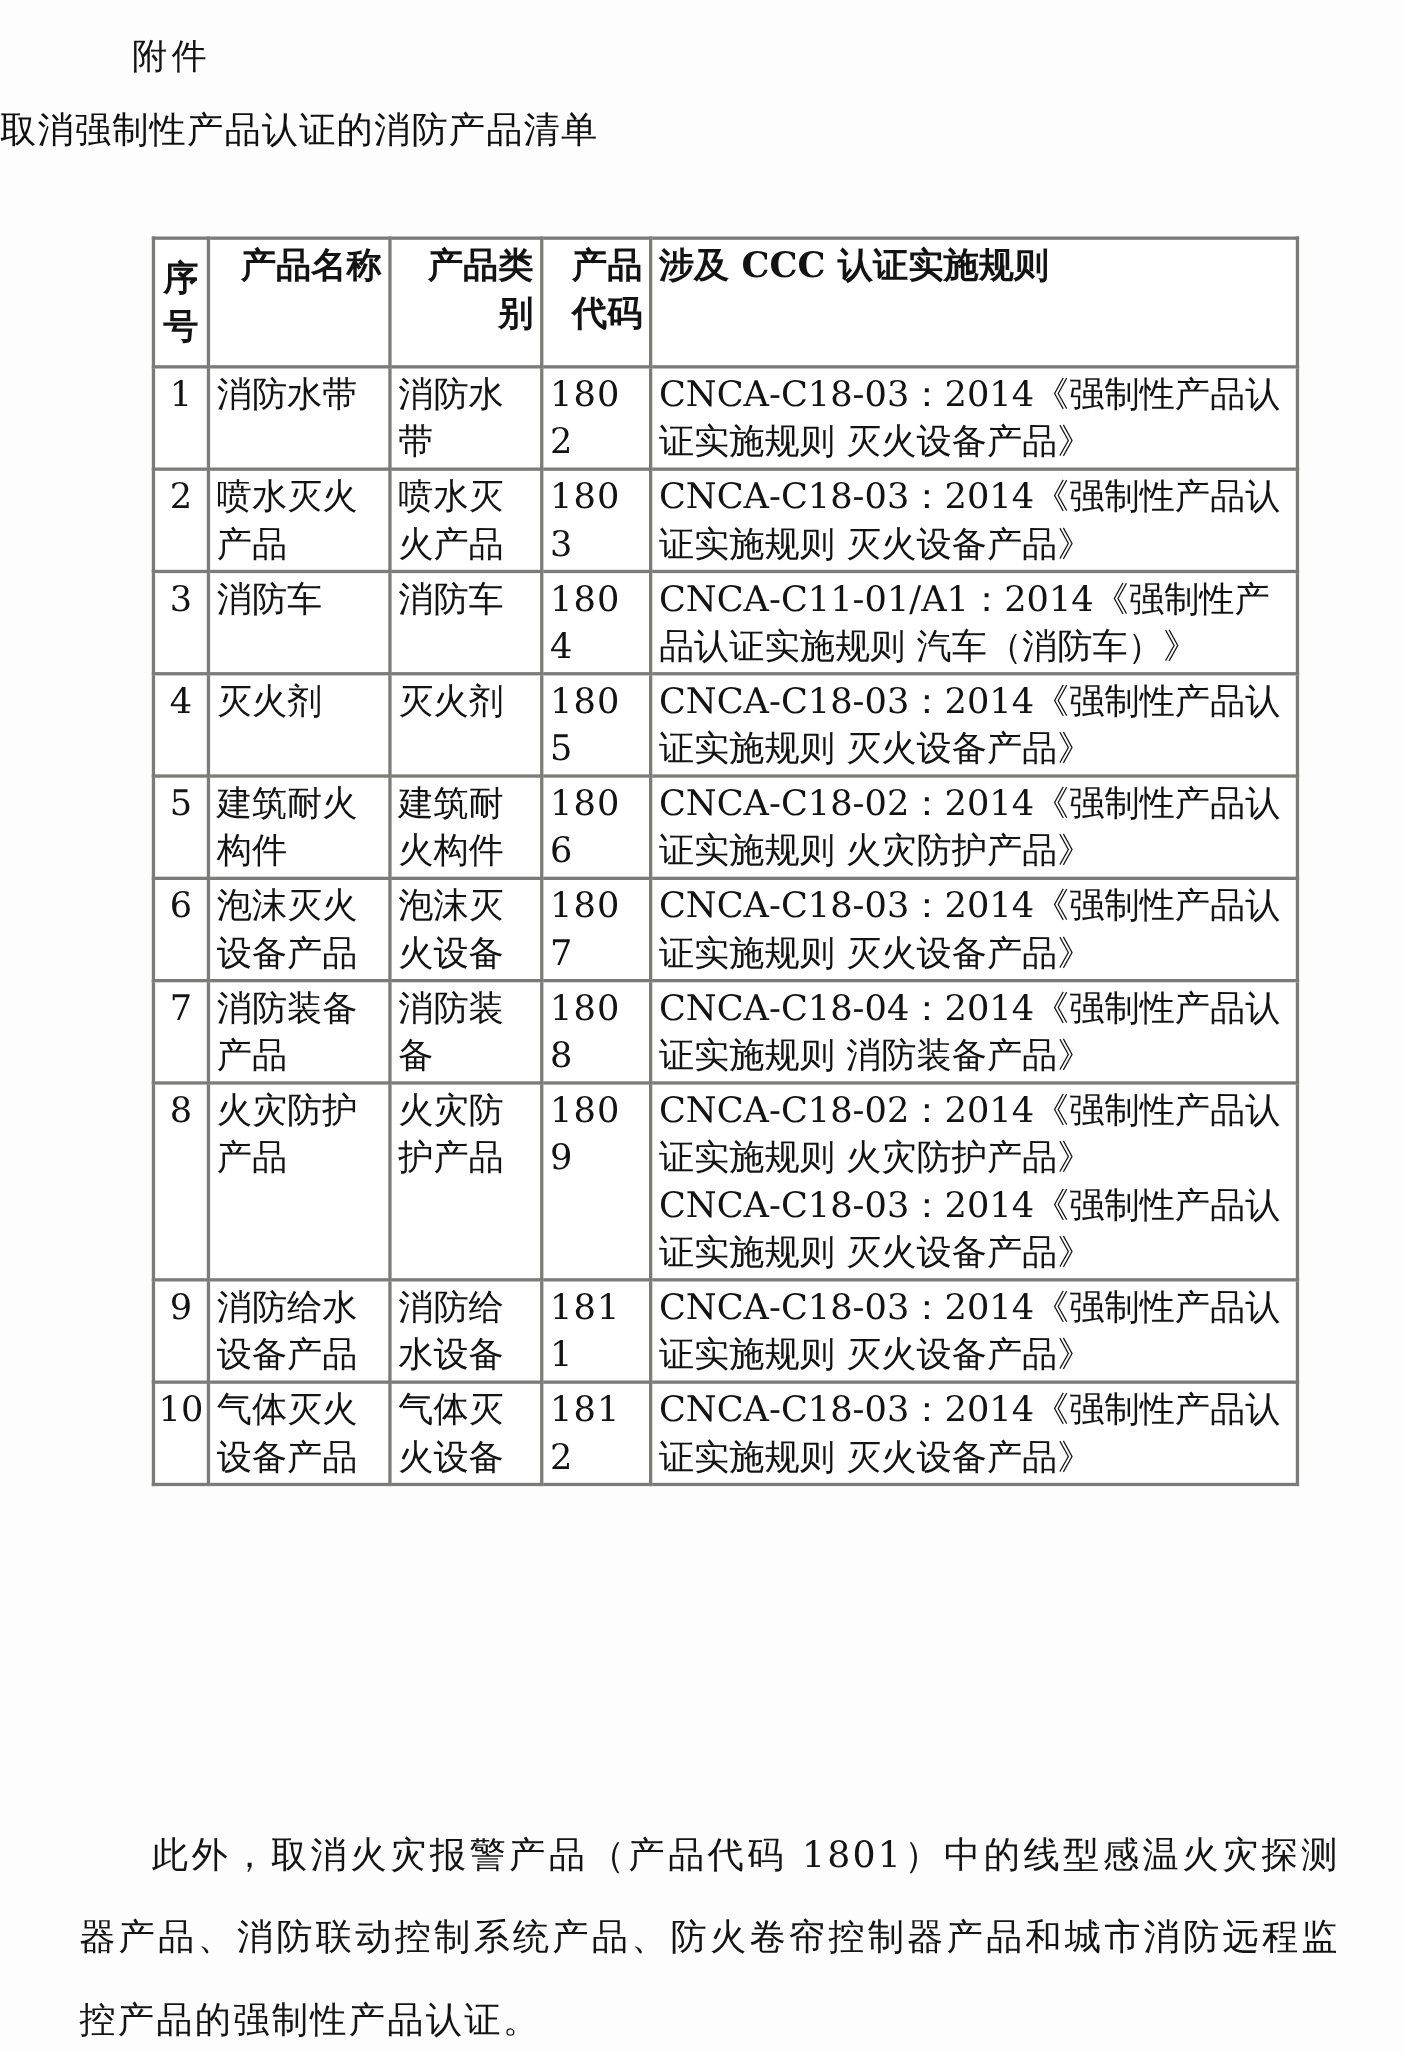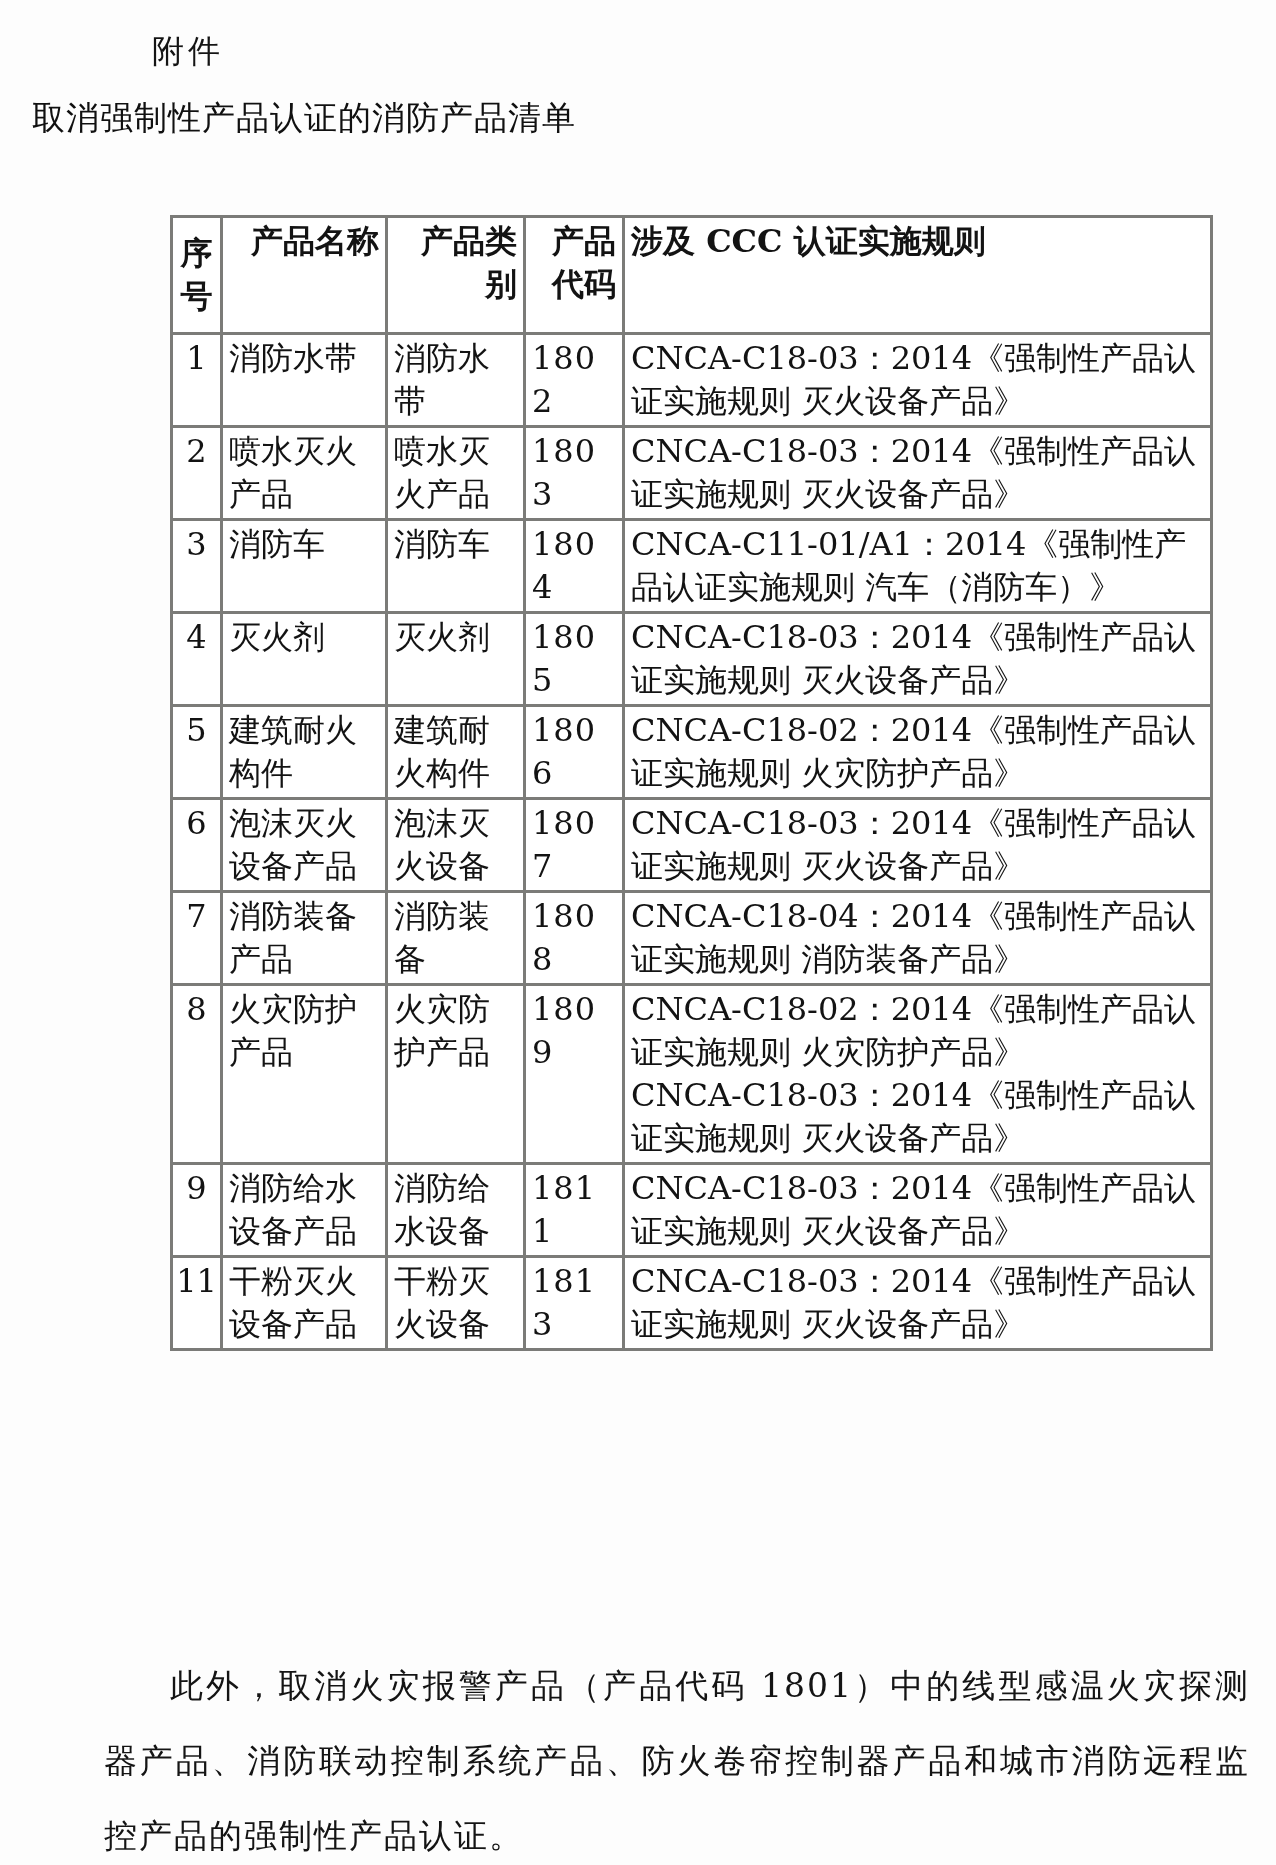--- a/index.html
+++ b/index.html
@@ -4,21 +4,21 @@
 <style>
   html, body { margin: 0; padding: 0; }
   body {
     width: 1276px; height: 1865px;
     background: #fdfdfd;
     color: #111;
     font-family: "DejaVu Serif", "Liberation Serif", serif;
     position: relative;
     overflow: hidden;
   }
-  .page { position: absolute; inset: 0; margin-left: 32px; }
+  .page { position: absolute; inset: 0; }
 
   .attachment-label {
     position: absolute;
     left: 120px; top: 30px;
     font-size: 32px;
     letter-spacing: 4px;
     color: #141414;
   }
 
   .doc-title {
@@ -190,30 +190,30 @@
     <tr>
       <td class="td-no">9</td>
       <td class="td-name">消防给水设备产品</td>
       <td class="td-cat">消防给水设备</td>
       <td class="td-code">1811</td>
       <td class="td-rule">
             <div class="rule-line">CNCA-C18-03：2014《强制性产品认证实施规则 灭火设备产品》</div>
           </td>
     </tr>
 
-
-    <tr>
-      <td class="td-no">11</td>
-      <td class="td-name">干粉灭火设备产品</td>
-      <td class="td-cat">干粉灭火设备</td>
-      <td class="td-code">1813</td>
-      <td class="td-rule">
-            <div class="rule-line">CNCA-C18-03：2014《强制性产品认证实施规则 灭火设备产品》</div>
-          </td>
-    </tr>
+    <tr>
+      <td class="td-no">10</td>
+      <td class="td-name">气体灭火设备产品</td>
+      <td class="td-cat">气体灭火设备</td>
+      <td class="td-code">1812</td>
+      <td class="td-rule">
+            <div class="rule-line">CNCA-C18-03：2014《强制性产品认证实施规则 灭火设备产品》</div>
+          </td>
+    </tr>
+
 
 
   </tbody>
   </table>
 
   <div class="footer-paragraph">此外，取消火灾报警产品（产品代码 1801）中的线型感温火灾探测器产品、消防联动控制系统产品、防火卷帘控制器产品和城市消防远程监控产品的强制性产品认证。</div>
 
 </div>
 
 </body></html>

